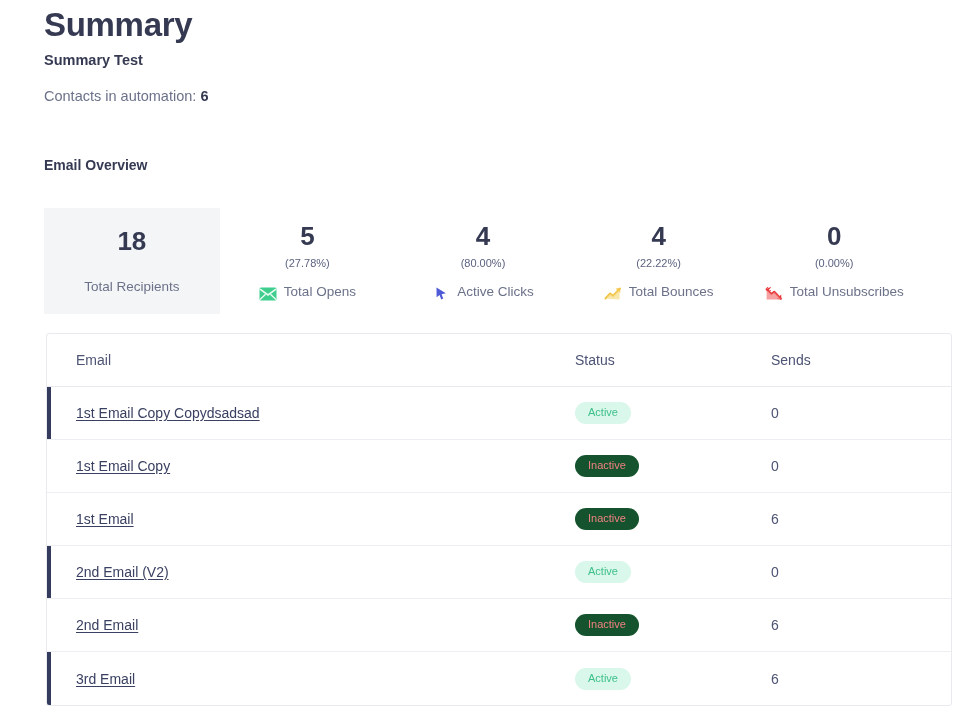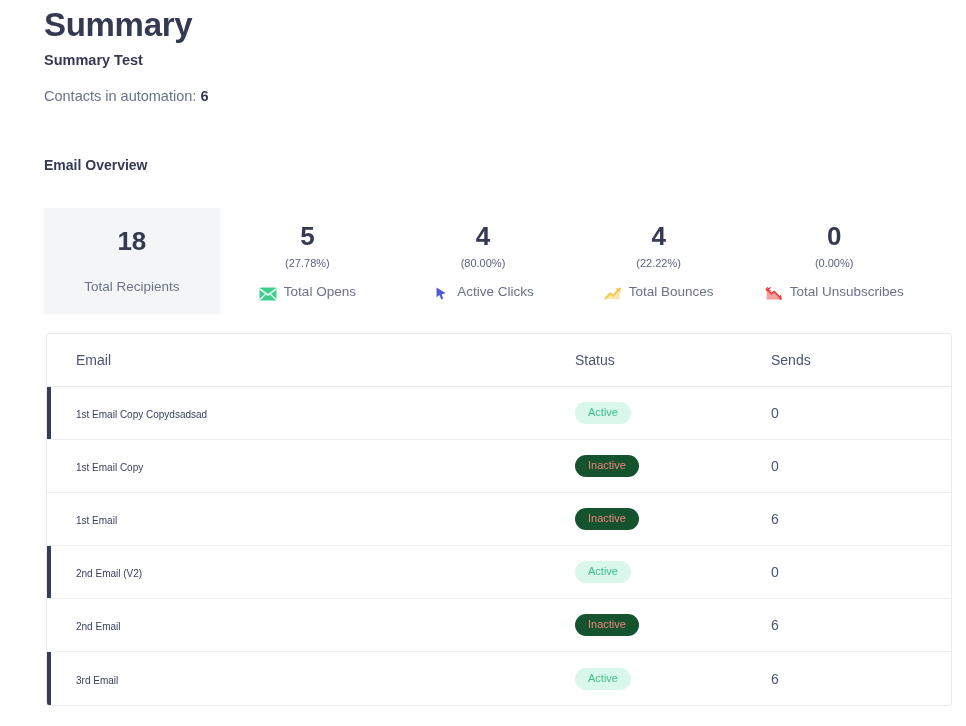--- a/index.html
+++ b/index.html
@@ -163,22 +163,23 @@
     width: 4px;
     background: transparent;
   }
   .row.active-row .accent { background: #343b5c; }
 
   .col-email { width: 528px; padding-left: 29px; box-sizing: border-box; }
   .col-status { width: 196px; box-sizing: border-box; }
   .col-sends { width: 180px; box-sizing: border-box; }
 
   .email-link {
-    font-size: 10px;
+    font-size: 14px;
     color: #3a4061;
+    text-decoration: underline;
     text-underline-offset: 2px;
     cursor: pointer;
   }
 
   .badge {
     display: inline-block;
     font-size: 11px;
     padding: 5px 13px 6px;
     border-radius: 11px;
     line-height: 1;

